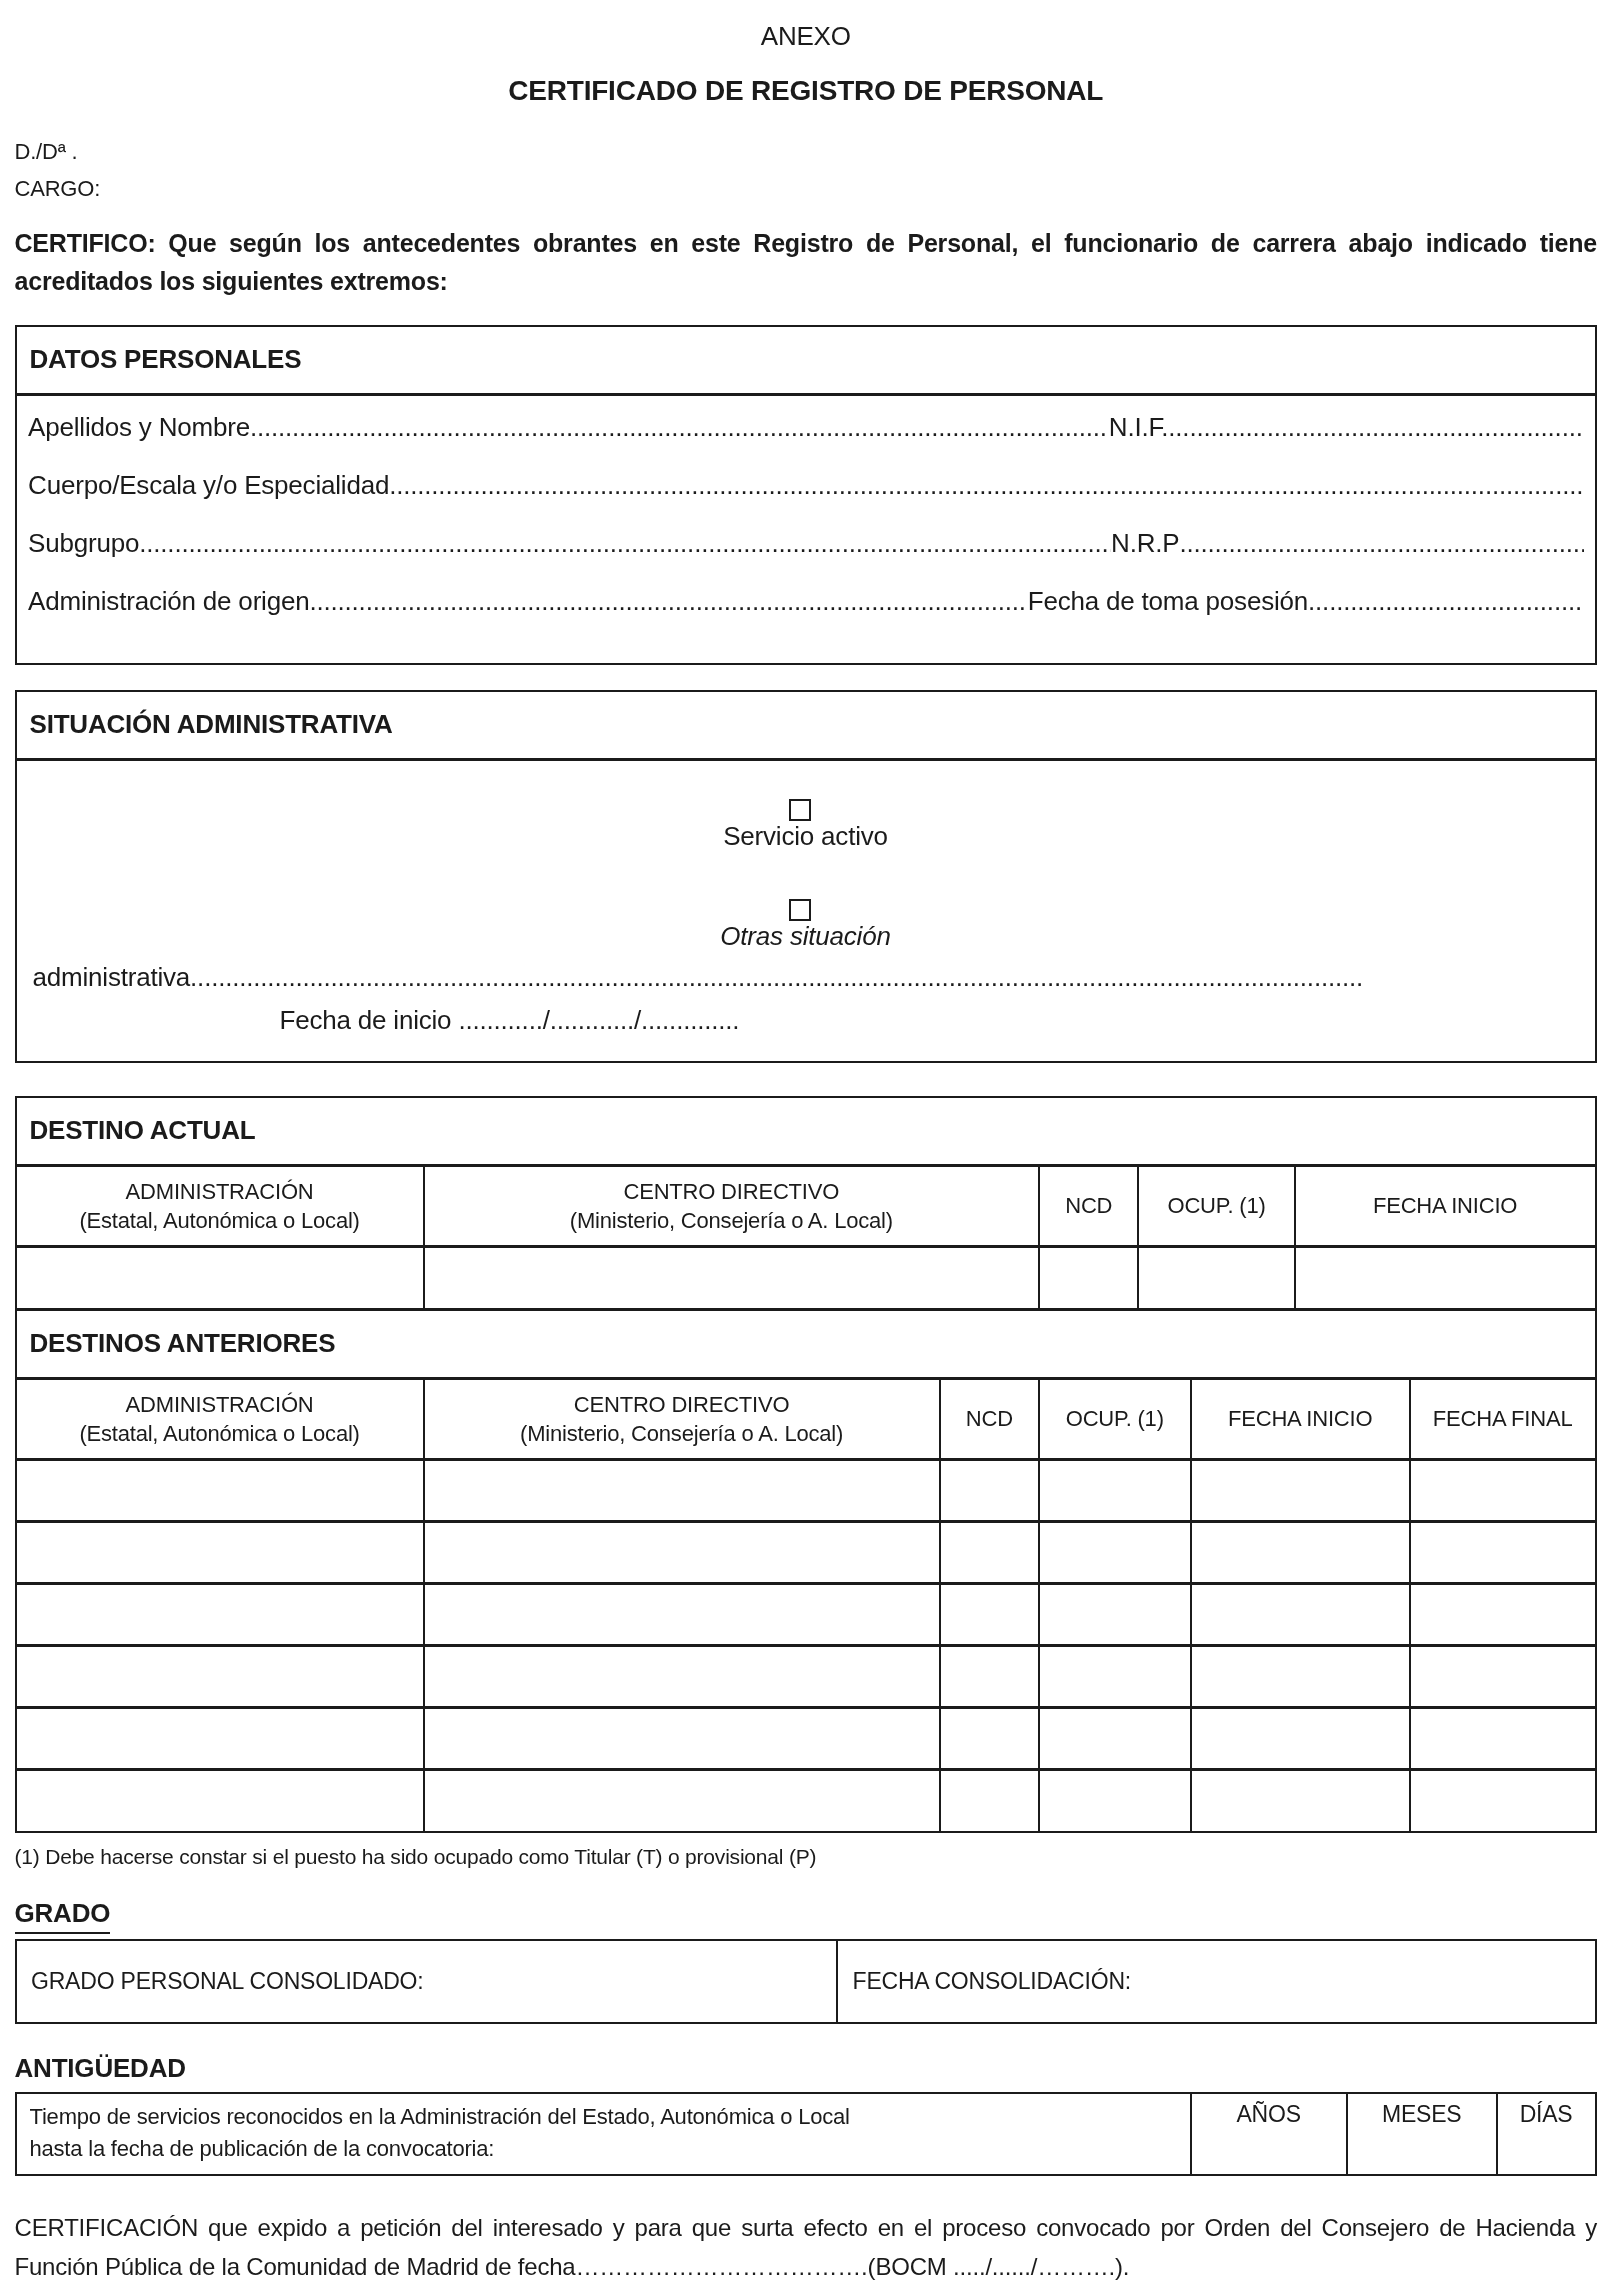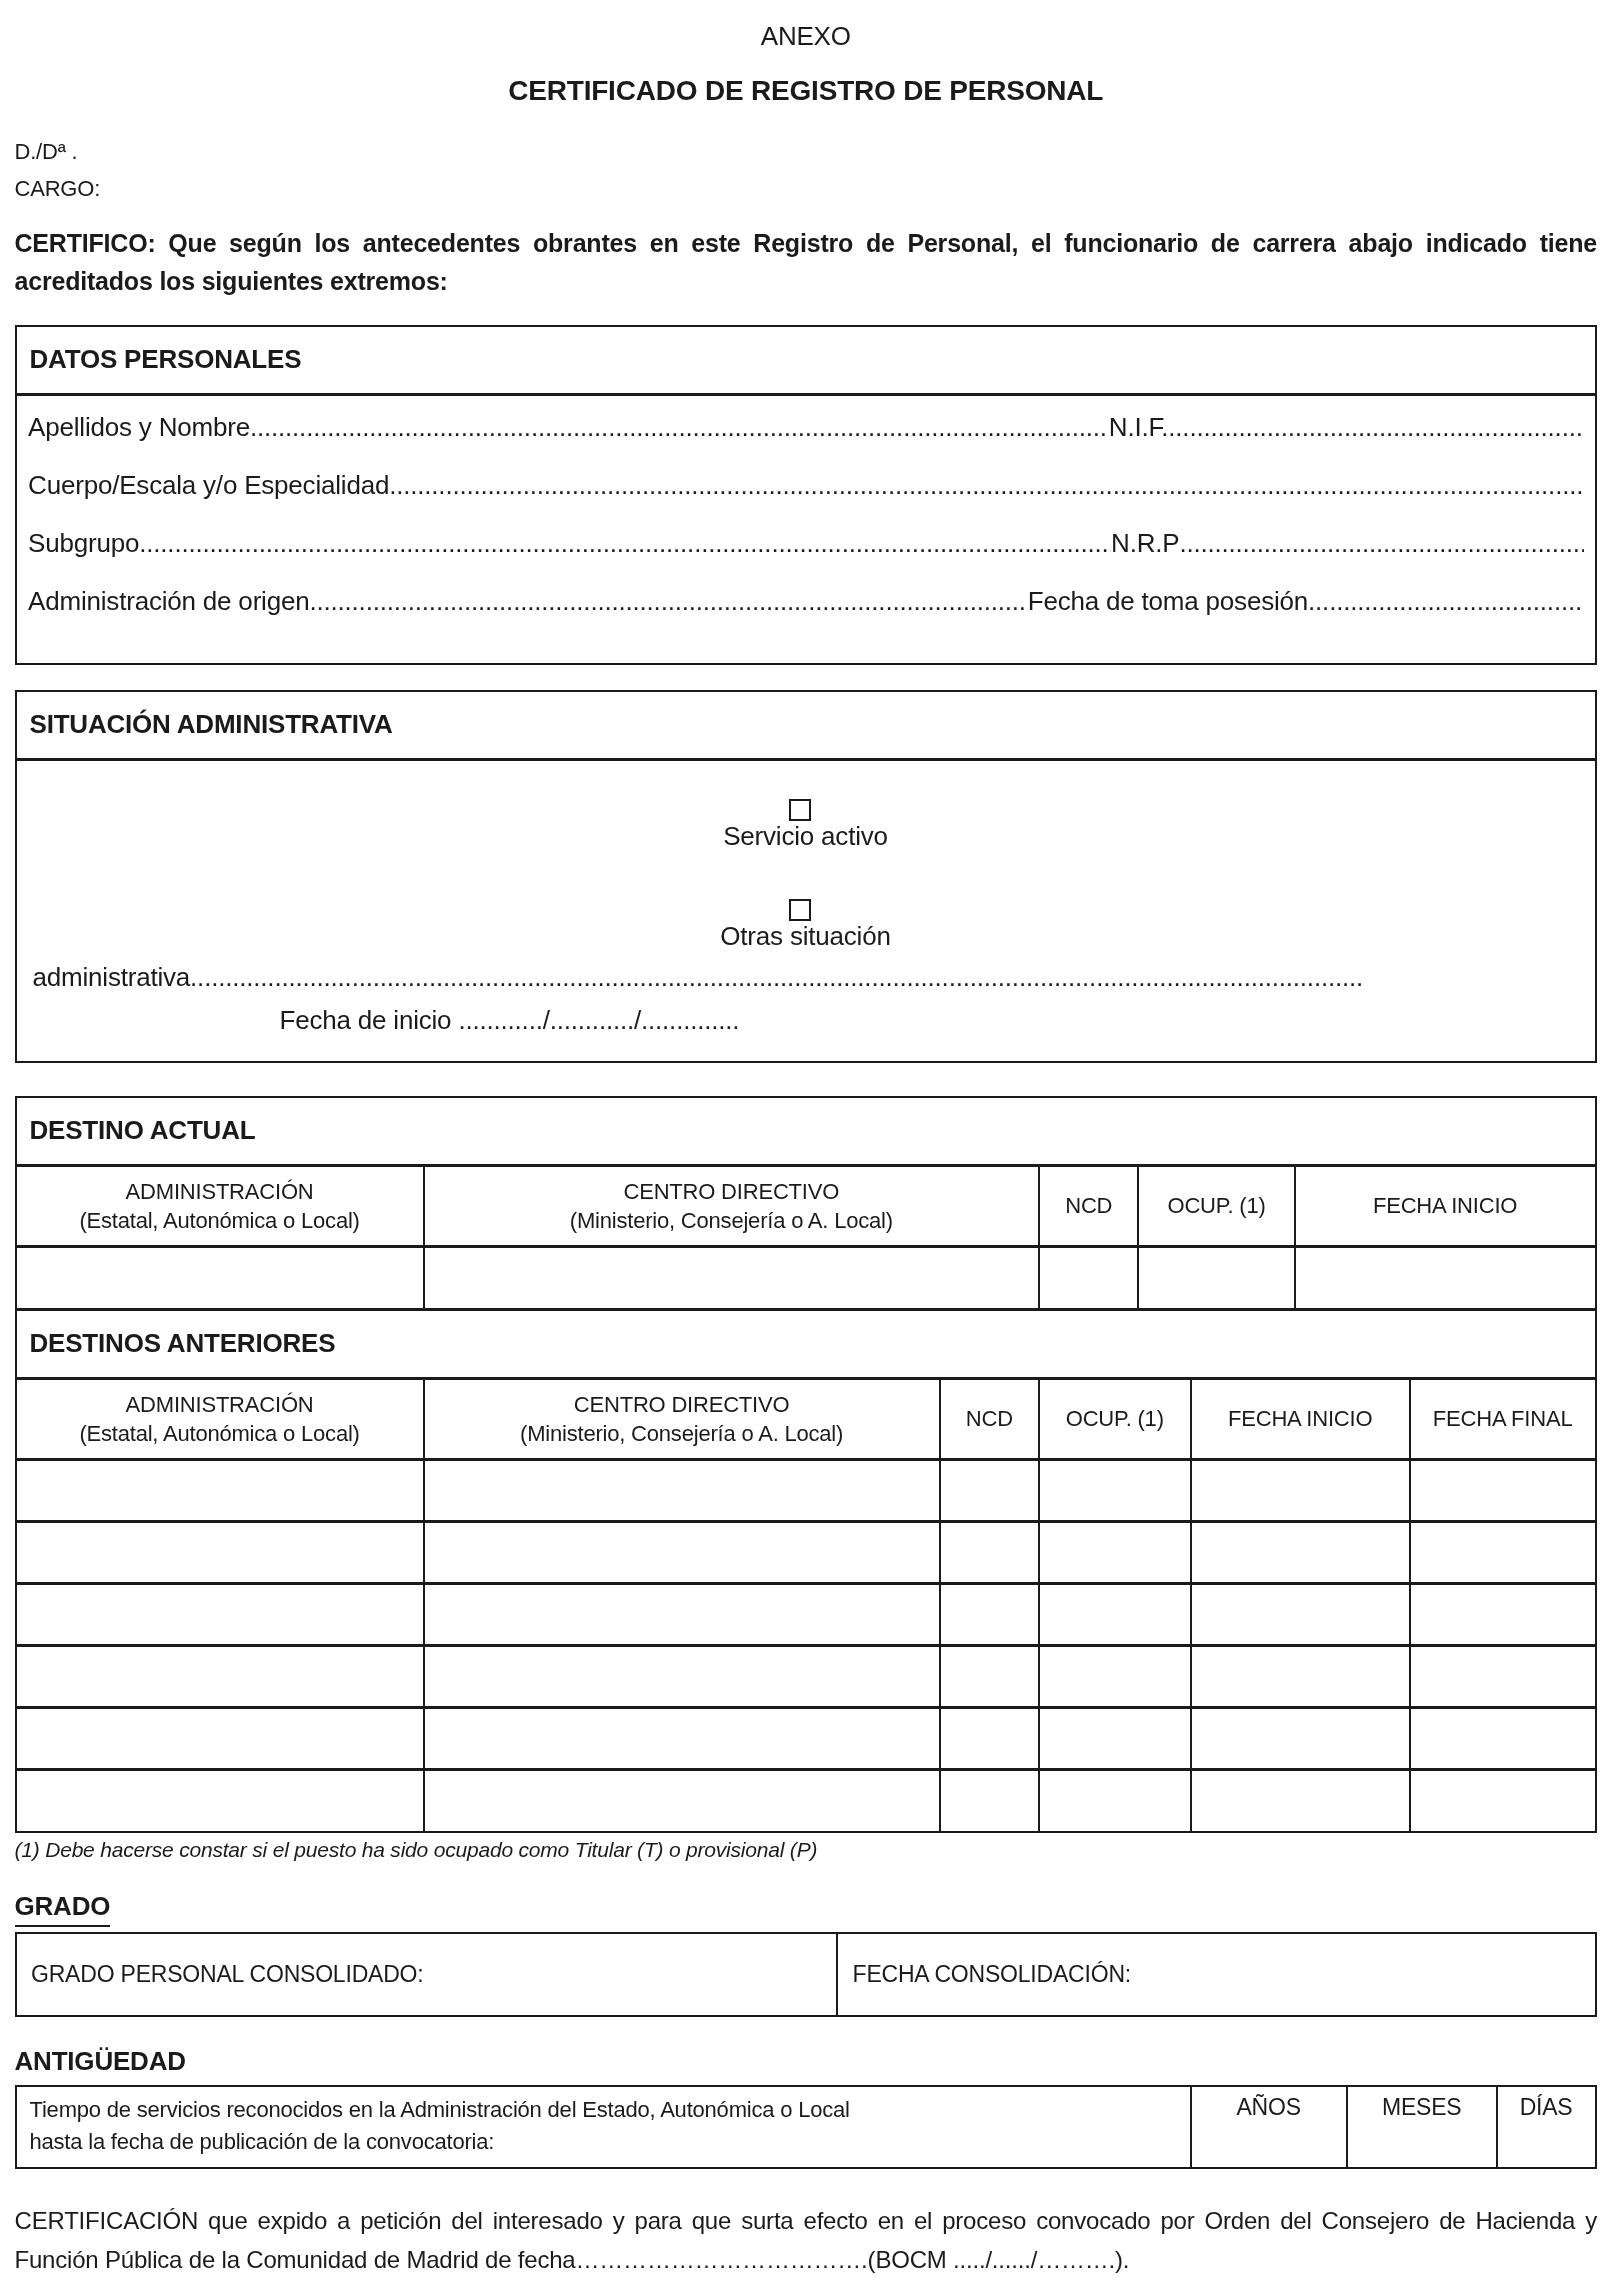--- a/index.html
+++ b/index.html
@@ -34,38 +34,38 @@
   .leader{overflow:hidden;white-space:nowrap;min-width:0;}
   .g21{flex:2.1 1 0;}
   .g24{flex:2.4 1 0;}
   .g26{flex:2.6 1 0;}
   .g10{flex:1 1 0;}
   .gfull{flex:1 1 0;}
 
   
   .sit-body{padding:22px 16px 25px 16px;font-size:26px;}
   .chk-row{display:flex;align-items:center;margin-top:16px;flex-direction:column;}
-  .chk-row.second{margin-top:47px;}
+  .chk-row.second{margin-top:47px;font-style:italic;}
   .checkbox{display:inline-block;width:22px;height:22px;border:2.2px solid #1b1b1b;margin-right:11.6px;flex:0 0 auto;}
   .adm-line{display:flex;align-items:baseline;margin-top:10.2px;white-space:nowrap;}
   .adm-line .leader{flex:0 0 76%;}
   .fecha-inicio-line{margin-top:11.6px;padding-left:247px;white-space:nowrap;}
 
   
   table{border-collapse:collapse;width:100%;table-layout:fixed;}
   td{border-left:2.2px solid #1b1b1b;padding:0;vertical-align:middle;}
   td:first-child{border-left:none;}
   .colhead td{border-bottom:3.6px solid #1b1b1b;text-align:center;font-size:22px;line-height:29px;padding:10.2px 4.4px;}
   .colhead .sub{font-size:22px;}
   tbody tr + tr td{border-top:3.6px solid #1b1b1b;}
   .row-da td{height:61px;}
   .row-ant td{height:62px;}
   .head2{border-top:3.6px solid #1b1b1b;}
 
-  .footnote{font-size:21px;margin-top:5px;font-style:italic;}
+  .footnote{font-size:21px;margin-top:12px;}
 
   .plain-heading{margin-top:29px;font-size:26px;font-weight:bold;}
   .underlined{display:inline-block;border-bottom:2.9px solid #1b1b1b;padding-bottom:2.2px;}
   .grado-table{margin-top:5.8px;}
   .grado-table td{height:81px;font-size:23px;padding-left:14.5px;}
   .ant-table{margin-top:7.3px;}
   .ant-table td{height:66px;}
   .ant-left{font-size:22px;line-height:32px;padding:7.3px 7.3px 8.7px 13px;vertical-align:bottom;}
   .ant-col{vertical-align:top;text-align:center;font-weight:normal;font-size:23px;padding-top:7.3px;}
 

